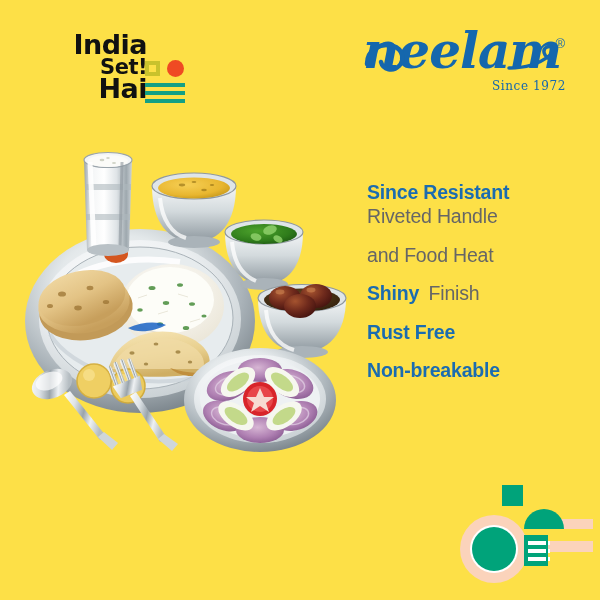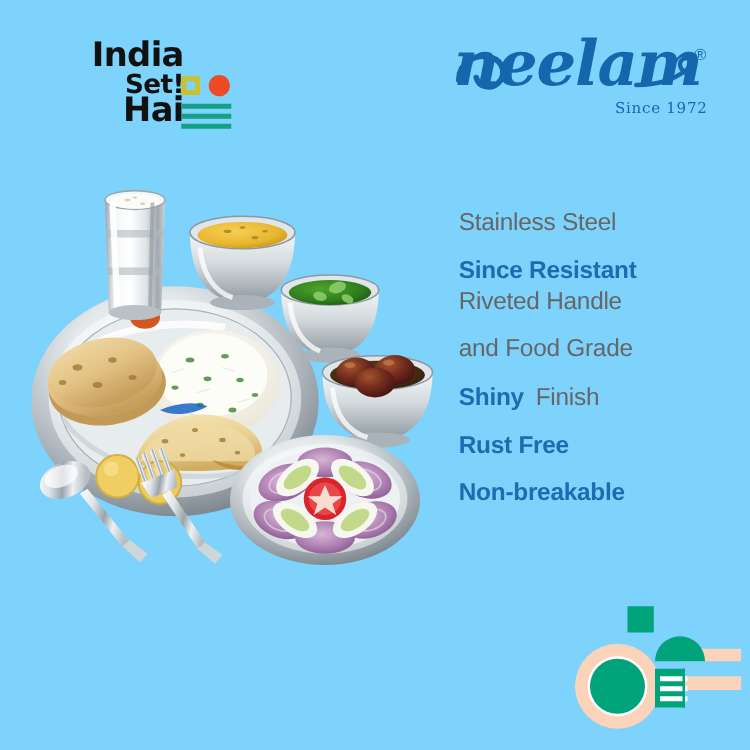--- a/index.html
+++ b/index.html
@@ -7,21 +7,21 @@
     padding: 0;
     background: #ffffff;
   }
   body {
     font-family: "Liberation Sans", sans-serif;
   }
   #canvas {
     position: relative;
     width: 600px;
     height: 600px;
-    background: #7dd3fc;
+    background: #fde047;
     overflow: hidden;
   }
 
   
   #ish-logo {
     position: absolute;
     left: 42px;
     top: 33px;
     width: 150px;
     height: 72px;
@@ -470,30 +470,29 @@
         </g>
         <path d="M110 258 L140 304 L147 300 L116 254 Z" fill="url(#cutleryGrad)"></path>
         <path d="M138 301 L152 313 L158 306 L144 296 Z" fill="#cfd6da"></path>
       </g>
     </svg>
   </div>
 
   <div id="features">
 
     <div class="feature">
-      <span class="feature-sub">Stainless Steel</span>
     </div>
 
     <div class="feature">
       <span class="feature-strong">Since Resistant</span>
       <span class="feature-sub">Riveted Handle</span>
     </div>
 
     <div class="feature">
-      <span class="feature-sub">and Food Grade</span>
+      <span class="feature-sub">and Food Heat</span>
     </div>
 
     <div class="feature inline">
       <span class="feature-strong">Shiny</span>
       <span class="feature-sub">Finish</span>
     </div>
 
     <div class="feature">
       <span class="feature-strong">Rust Free</span>
     </div>

